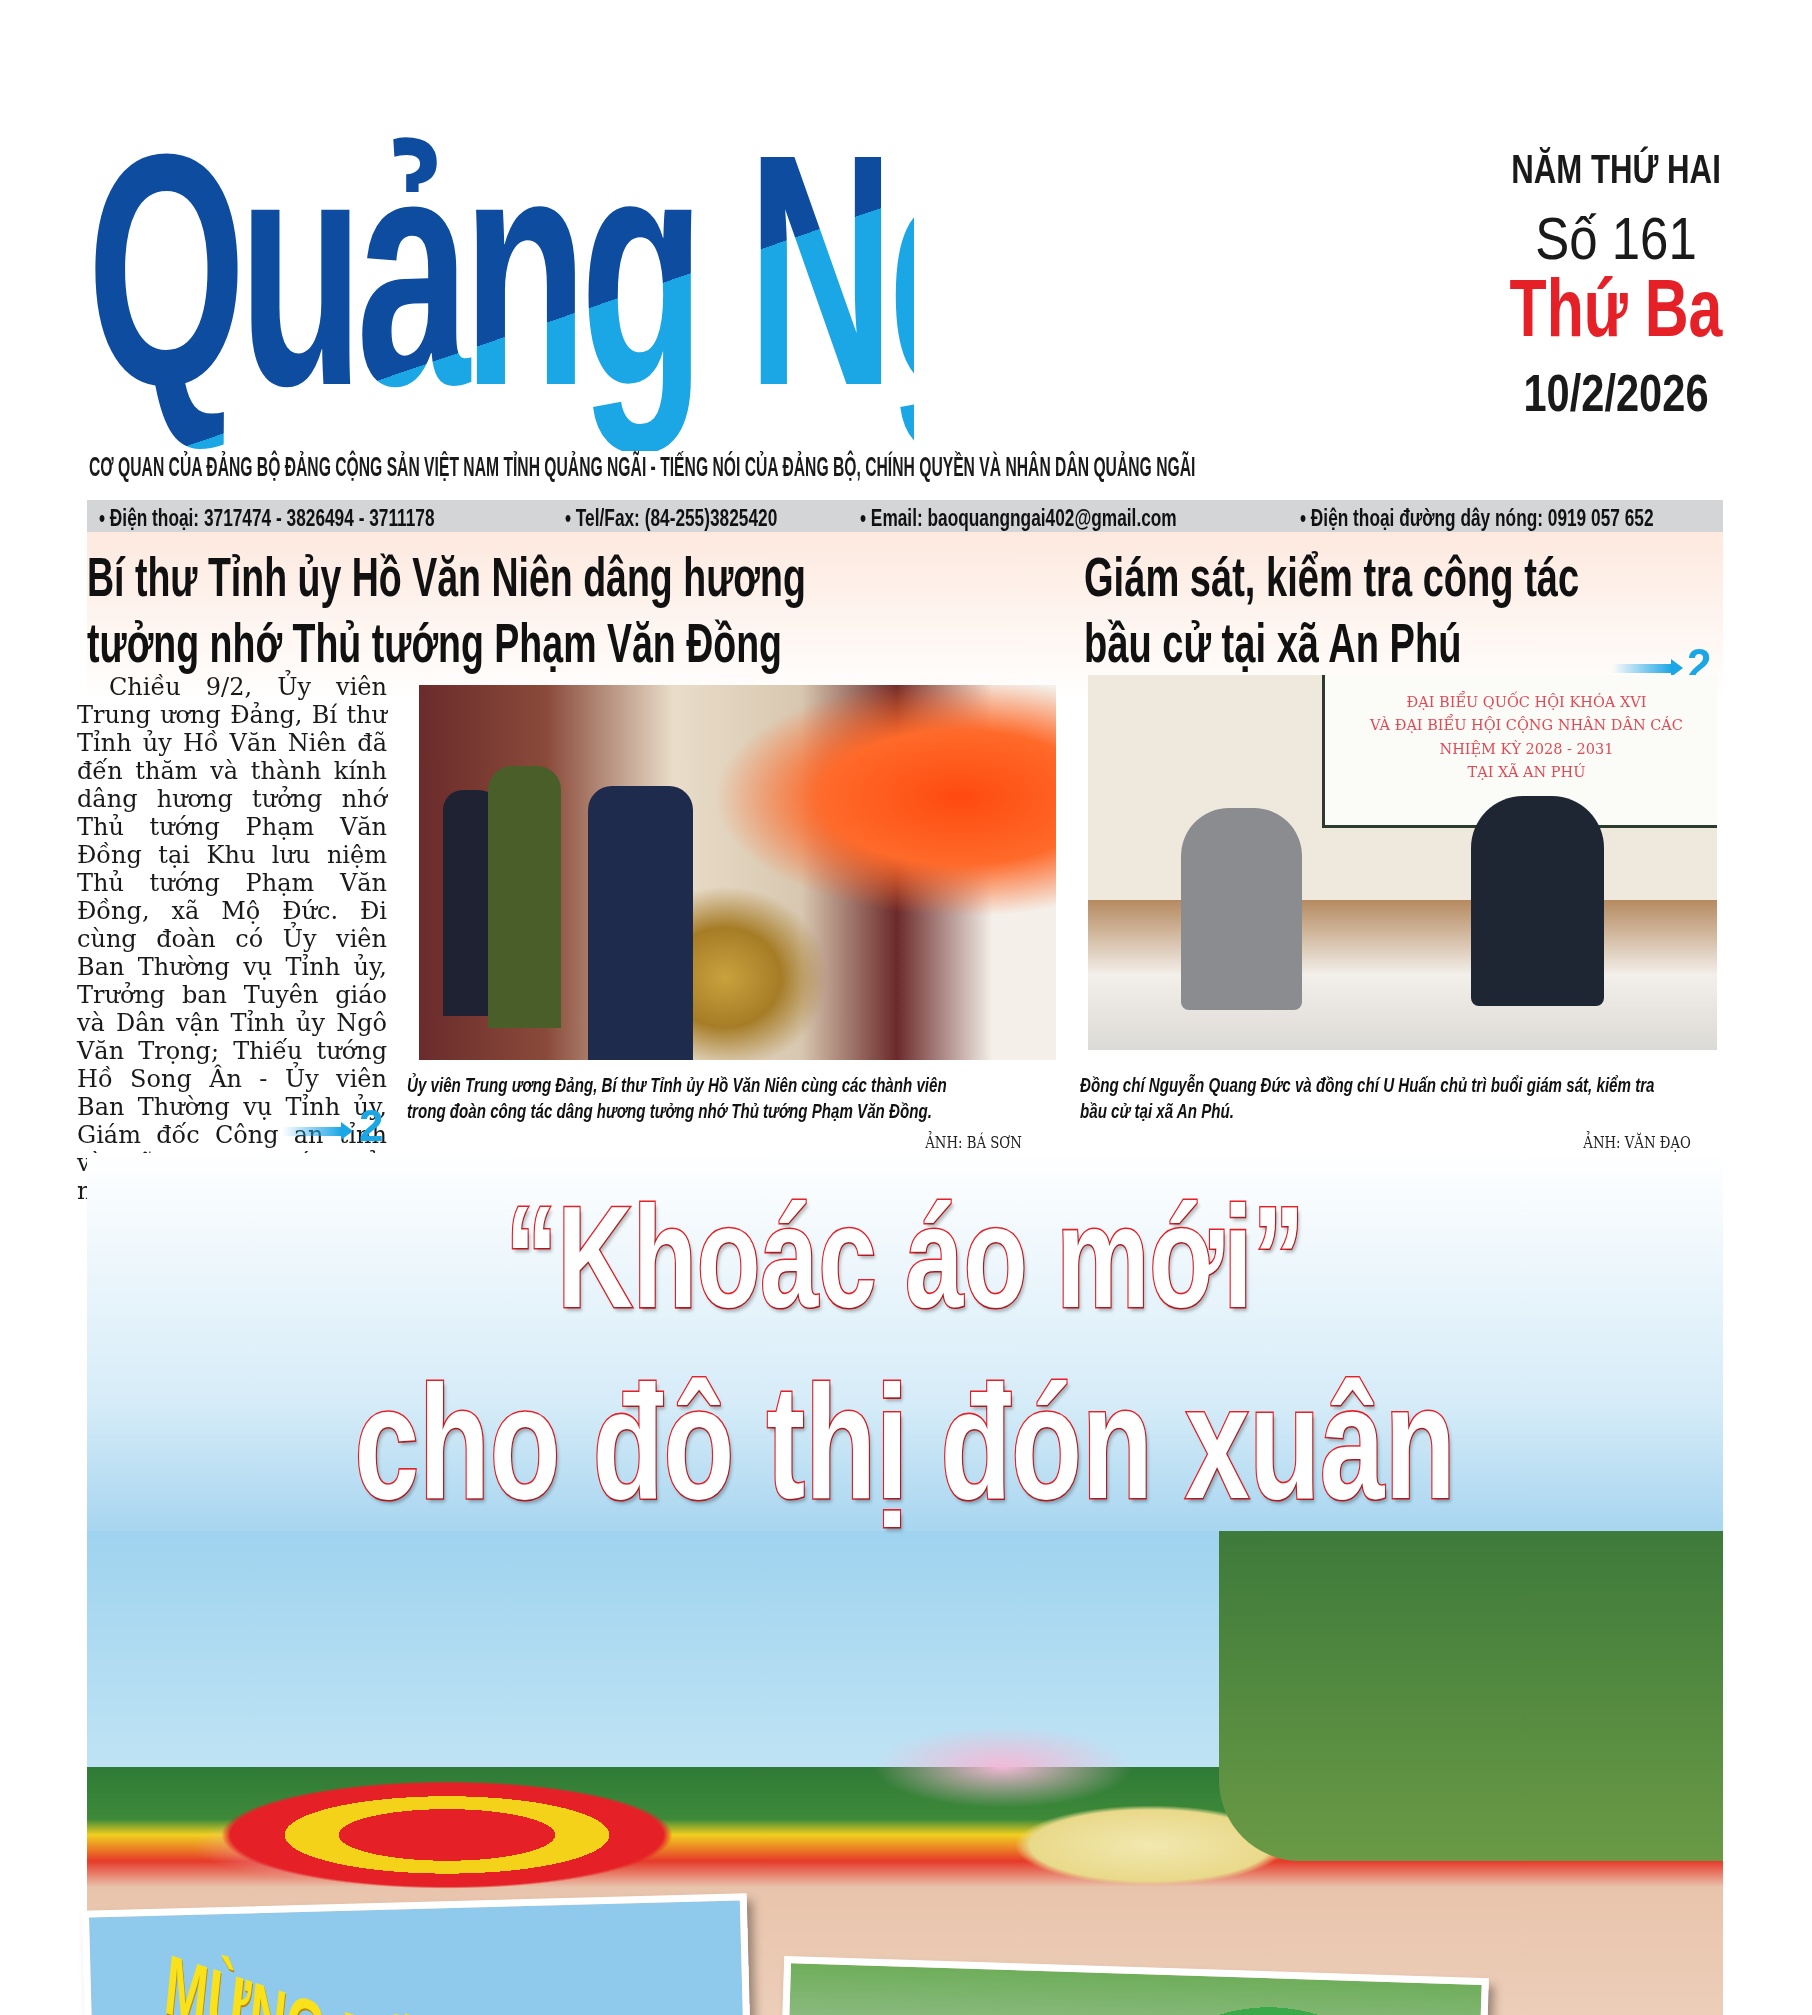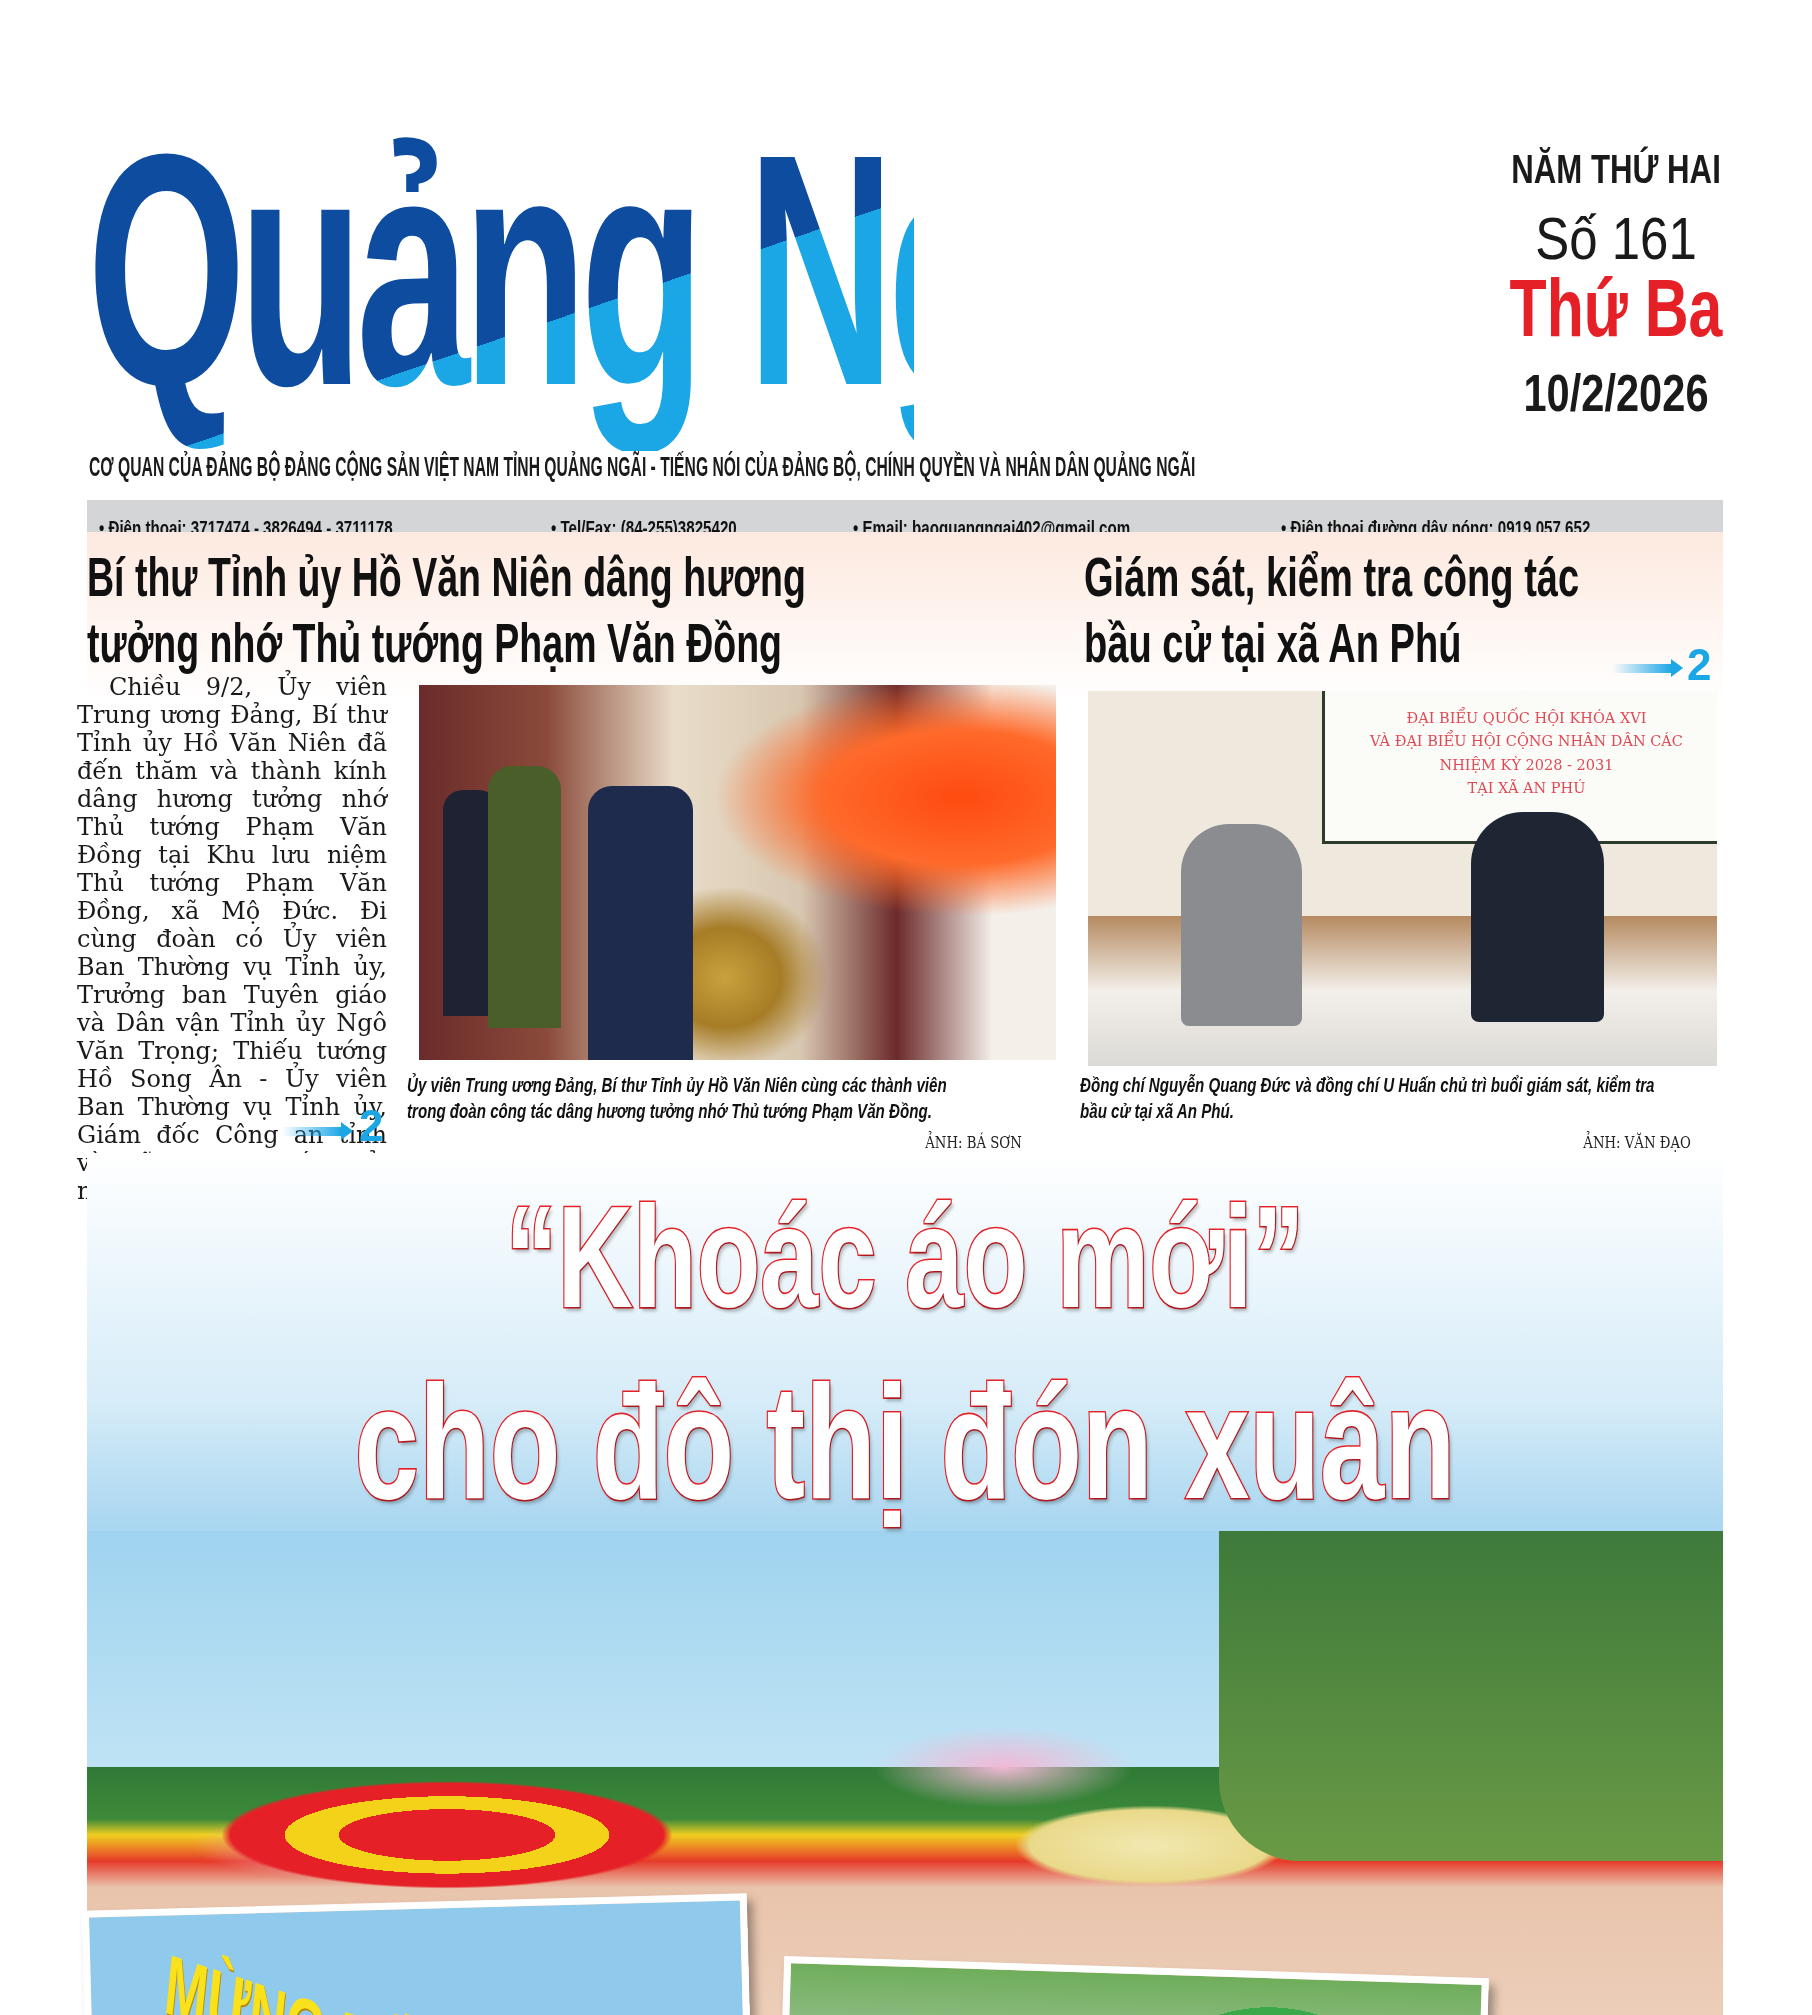--- a/index.html
+++ b/index.html
@@ -22,22 +22,22 @@
   .issue-no { top: 204px; font-size: 60px; transform: scaleX(0.85); color: #1a1a1a; }
   .issue-day { top: 262px; font-weight: 700; font-size: 81px; color: #e52127; transform: scaleX(0.75); }
   .issue-date { top: 363px; font-weight: 700; font-size: 52px; transform: scaleX(0.8); color: #1a1a1a; }
 
   .tagline {
     left: 89px; top: 451px; width: 1693px; font-weight: 700; font-size: 28px;
     transform: scaleX(0.56); transform-origin: left top; white-space: nowrap; color: #1a1a1a;
   }
   .contact-bar {
     left: 87px; top: 500px; width: 1636px; height: 32px; background: #d4d5d7;
-    display: flex; align-items: flex-start; justify-content: space-between; padding: 16px 12px;
-    font-size: 21px; color: #111; font-weight: 700;
+    display: flex; align-items: flex-end; justify-content: space-between; padding: 0 12px;
+    font-size: 24px; color: #111; font-weight: 700;
   }
   .contact-bar span { transform: scaleX(0.72); transform-origin: left center; white-space: nowrap; display: inline-block; }
 
   .top-band {
     left: 87px; top: 532px; width: 1636px; height: 169px;
     background: linear-gradient(180deg, #fde9df 0%, #ffffff 100%);
   }
 
   
   .hl { font-weight: 700; color: #111; white-space: nowrap; transform-origin: left top; }
@@ -65,21 +65,21 @@
     background:
       radial-gradient(ellipse at 85% 30%, #ff4a10 0%, #ff6a2a 18%, transparent 32%),
       radial-gradient(ellipse at 48% 78%, #c9a23d 0%, #a67c26 12%, transparent 22%),
       linear-gradient(90deg, #6a2b2b 0%, #8a4a3a 20%, #e9ddc9 40%, #d8c7b0 60%, #6b2a2a 75%, #f4efe8 90%);
   }
   .photo1 .p1 { position: absolute; left: 169px; top: 101px; width: 105px; height: 274px; background: #1f2b4d; border-radius: 24px 24px 0 0; }
   .photo1 .p2 { position: absolute; left: 69px; top: 81px; width: 73px; height: 262px; background: #4a5e2a; border-radius: 24px 24px 0 0; }
   .photo1 .p3 { position: absolute; left: 24px; top: 105px; width: 56px; height: 226px; background: #1e2233; border-radius: 20px 20px 0 0; }
 
   .photo2 {
-    left: 1088px; top: 691px; width: 629px; height: 375px;
+    left: 1088px; top: 675px; width: 629px; height: 375px;
     background: linear-gradient(180deg, #efe9dd 0%, #efe9dd 60%, #b58a60 60%, #f3efea 80%, #dcdad6 100%);
   }
   .photo2 .screen { position: absolute; left: 234px; top: 0; width: 395px; height: 153px; background: #fbfbf8; border-left: 3.2px solid #2d3b2d; border-bottom: 3.2px solid #2d3b2d; }
   .photo2 .screen-text { position: absolute; left: 24px; top: 16px; width: 355px; text-align: center; color: #e14a55; font-family: "DejaVu Serif", serif; font-size: 14.5px; line-height: 23.4px; }
   .photo2 .m1 { position: absolute; left: 93px; top: 133px; width: 121px; height: 202px; background: #8a8c90; border-radius: 48px 48px 8px 8px; }
   .photo2 .m2 { position: absolute; left: 383px; top: 121px; width: 133px; height: 210px; background: #1f2633; border-radius: 52px 52px 8px 8px; }
 
   .cap { font-weight: 700; font-style: italic; font-size: 21px; line-height: 26px; color: #111; white-space: nowrap; transform-origin: left top; transform: scaleX(0.72); }
   .credit { font-family: "DejaVu Serif", serif; font-size: 17px; color: #222; white-space: nowrap; transform: scaleX(0.78); transform-origin: right top; text-align: right; }
 

